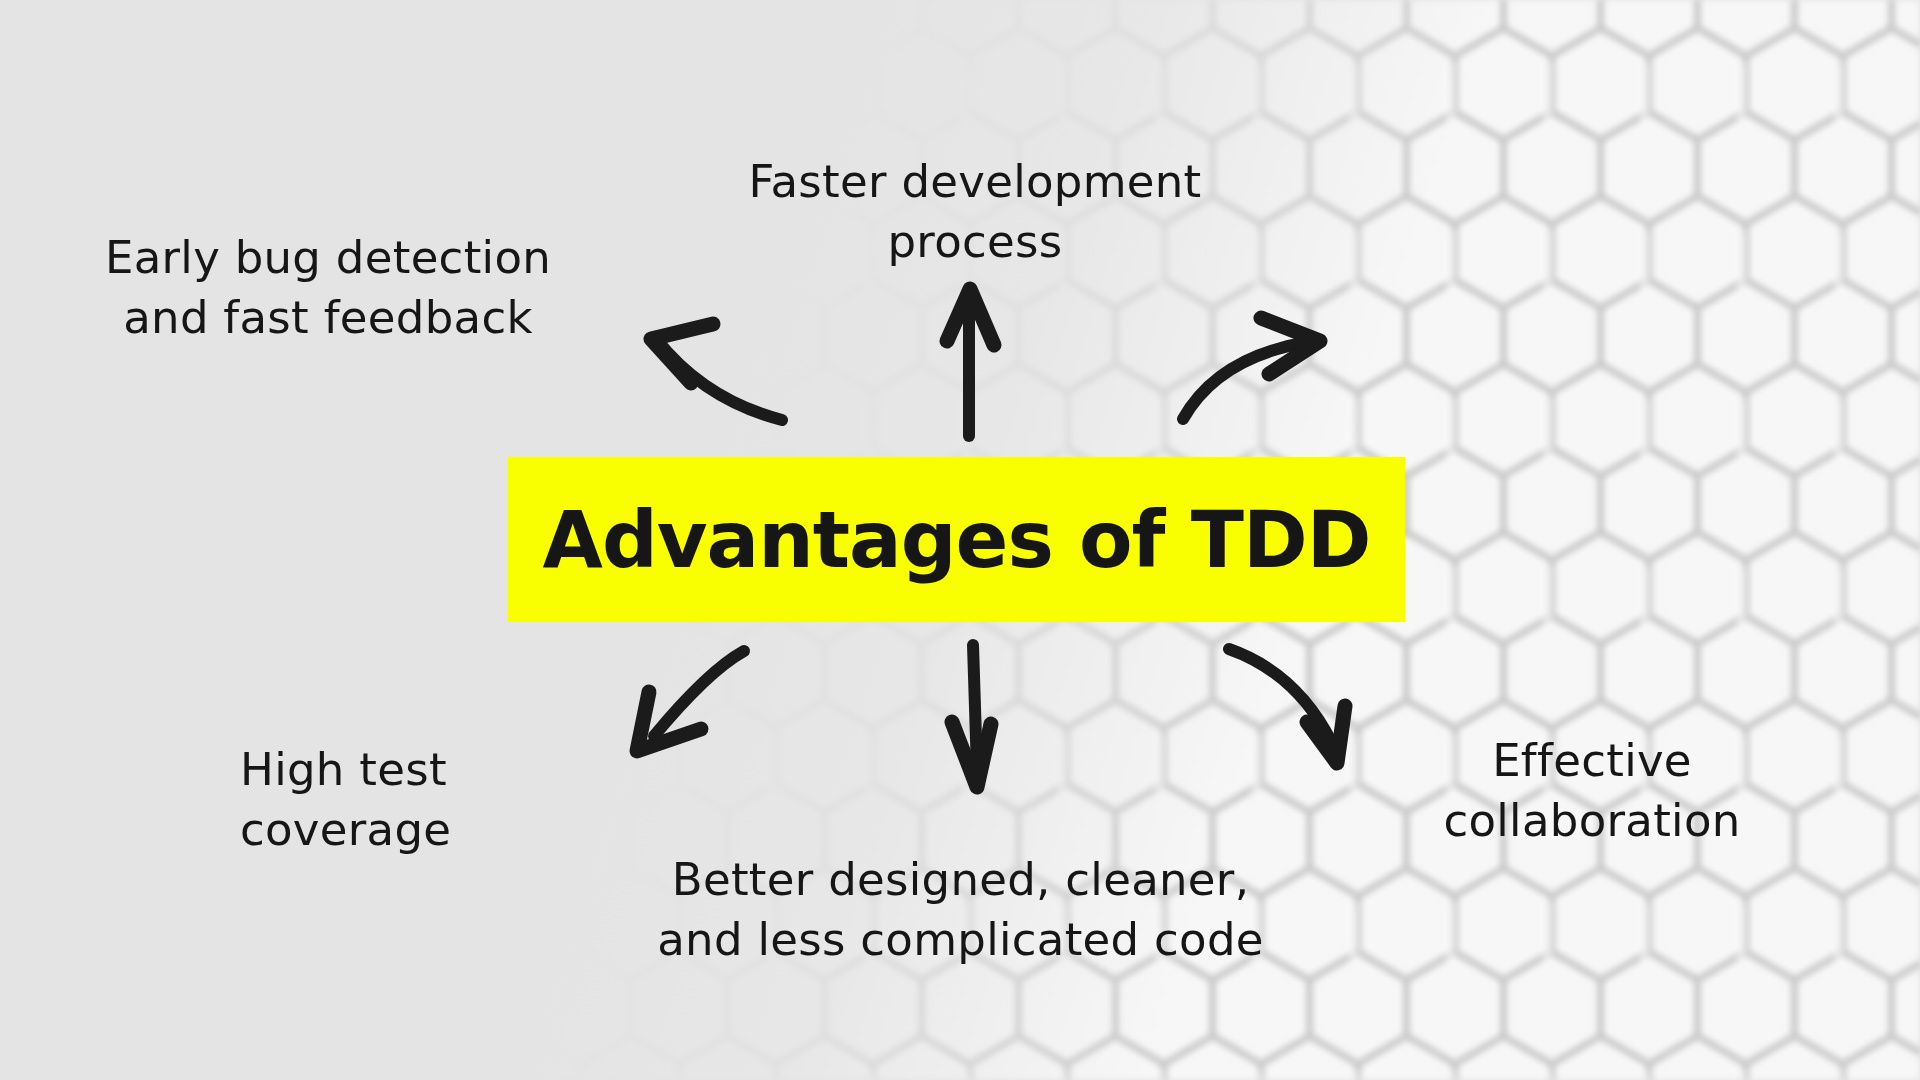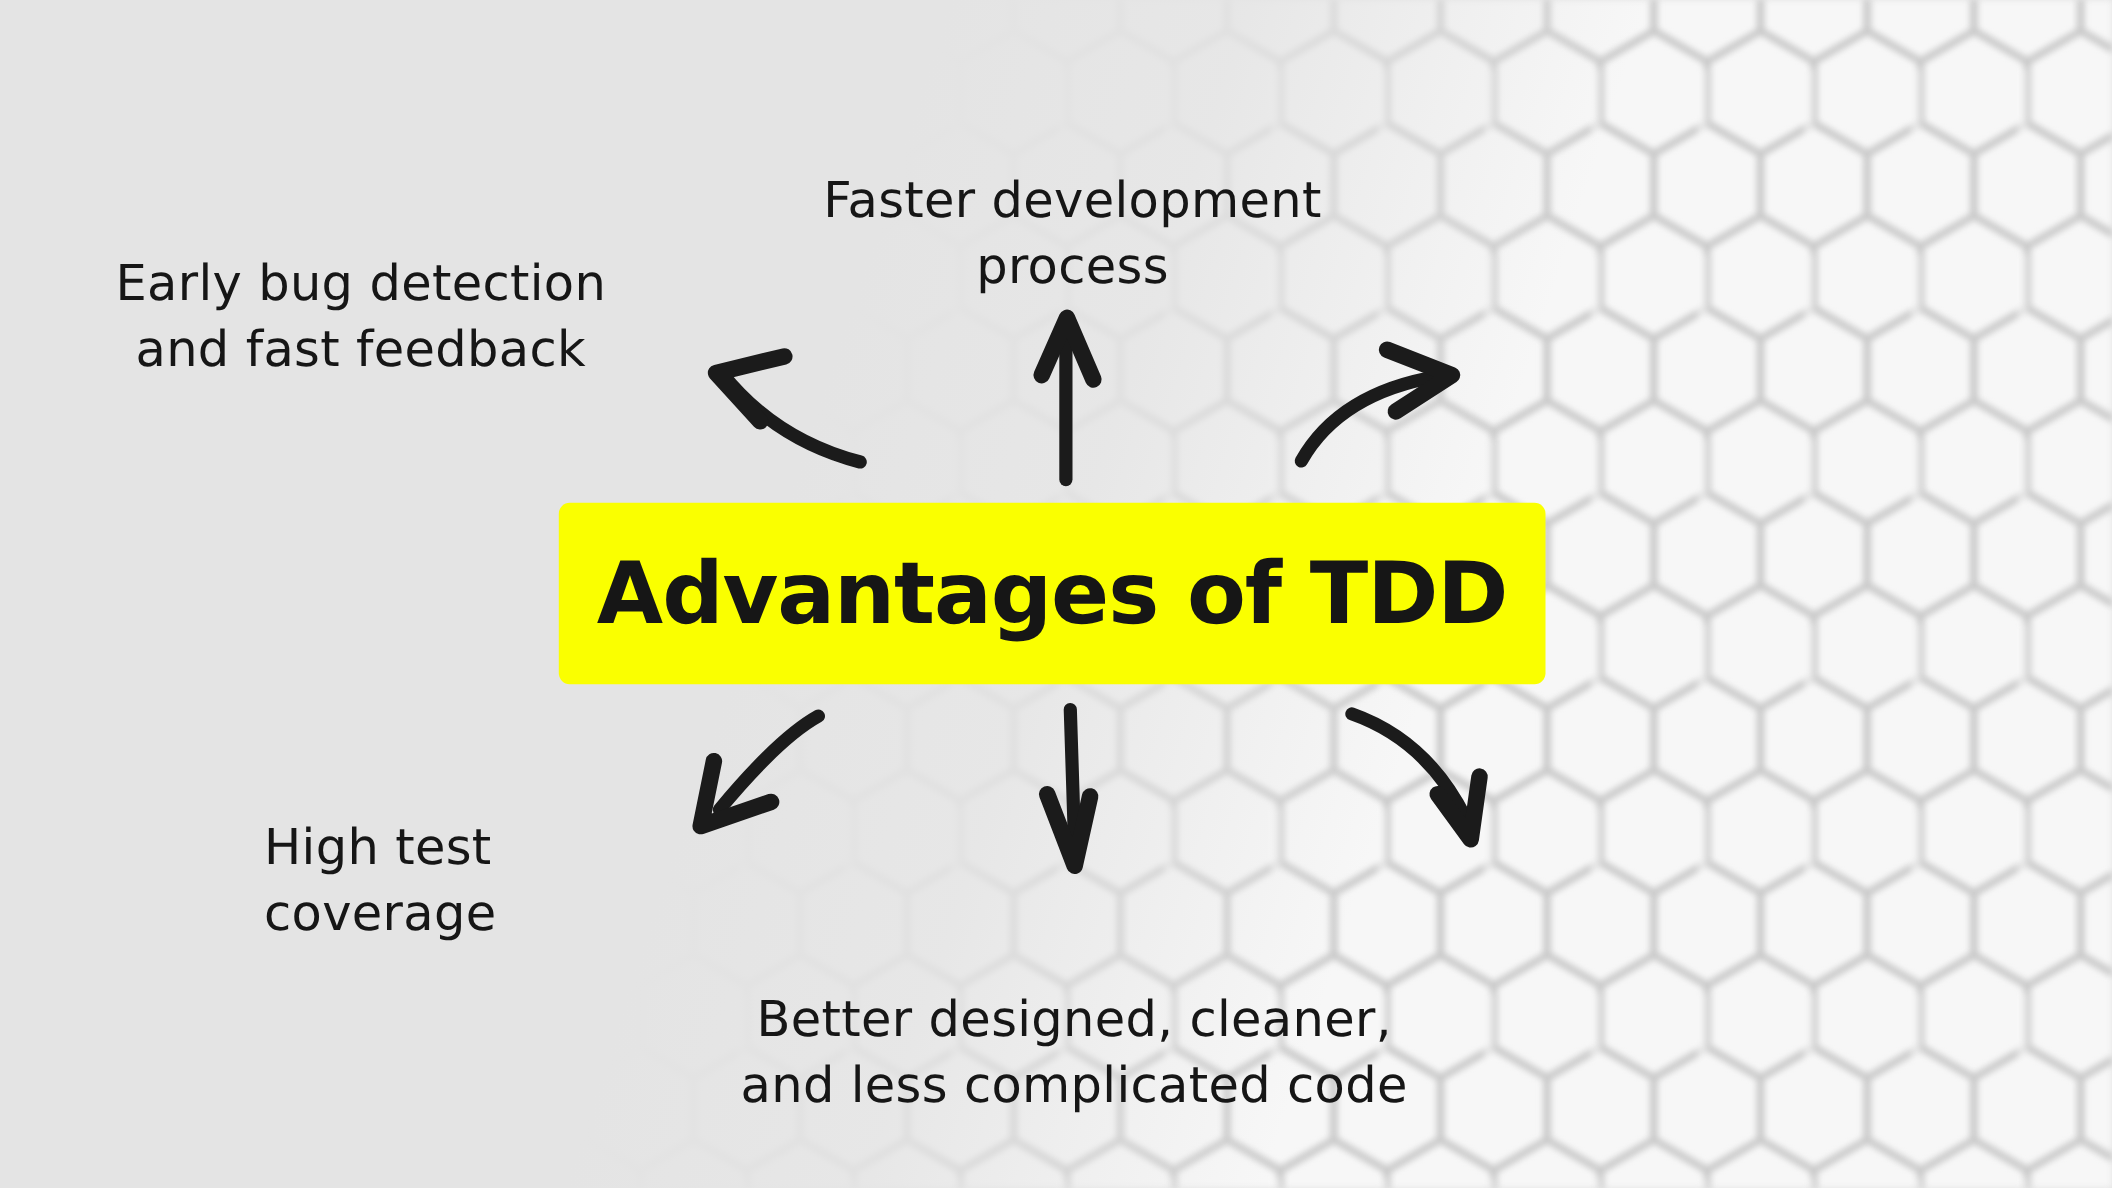--- a/index.html
+++ b/index.html
@@ -34,27 +34,27 @@
   .adv-label{
     position:absolute;
     font-size:45px;line-height:60px;font-weight:500;
     letter-spacing:.3px;
     white-space:pre-line;text-align:center;
   }
   .pos-top-center{left:660px;top:116px;width:630px;margin-top:36px;}
   .pos-top-left{left:58px;top:228px;width:540px;}
   .pos-top-right{left:1397px;top:212px;width:405px;}
   .pos-bottom-left{left:240px;top:740px;width:340px;text-align:left;}
-  .pos-bottom-center{left:584px;top:850px;width:785px;margin-top:47px;}
+  .pos-bottom-center{left:568px;top:850px;width:785px;}
   .pos-bottom-right{left:1392px;top:731px;width:400px;}
   
   .center-box{
     position:absolute;left:508px;top:457px;width:897px;height:165px;
     background:var(--highlight);
-    display:flex;align-items:center;justify-content:center;border-radius:10px;
+    display:flex;align-items:center;justify-content:center;
   }
   .center-box .center-title{
     font-size:78px;font-weight:700;letter-spacing:-1px;
     color:var(--text);
   }
   
   .arrow-layer{position:absolute;inset:0;pointer-events:none;}
   .arrow-layer svg{display:block;width:100%;height:100%;}
   .arrow-shaft,.arrow-head{
     fill:none;stroke:var(--arrow);
@@ -92,20 +92,22 @@
   <div class="fade-overlay"></div>
 
   <div class="adv-label pos-top-left">Early bug detection
 and fast feedback</div>
   <div class="adv-label pos-top-center">Faster development
 process</div>
   <div class="adv-label pos-bottom-left">High test
 coverage</div>
   <div class="adv-label pos-bottom-center">Better designed, cleaner,
 and less complicated code</div>
+  <div class="adv-label pos-bottom-right">Effective
+collaboration</div>
 
   <div class="center-box">
     <span class="center-title">Advantages of TDD</span>
   </div>
 
   <div class="arrow-layer">
     <svg viewBox="0 0 1920 1080">
       <g>
         <path class="arrow-shaft" d="M 782 420 Q 705 400 657 340"></path>
         <path class="arrow-head" d="M 713 324 L 651 339 L 691 383"></path>

